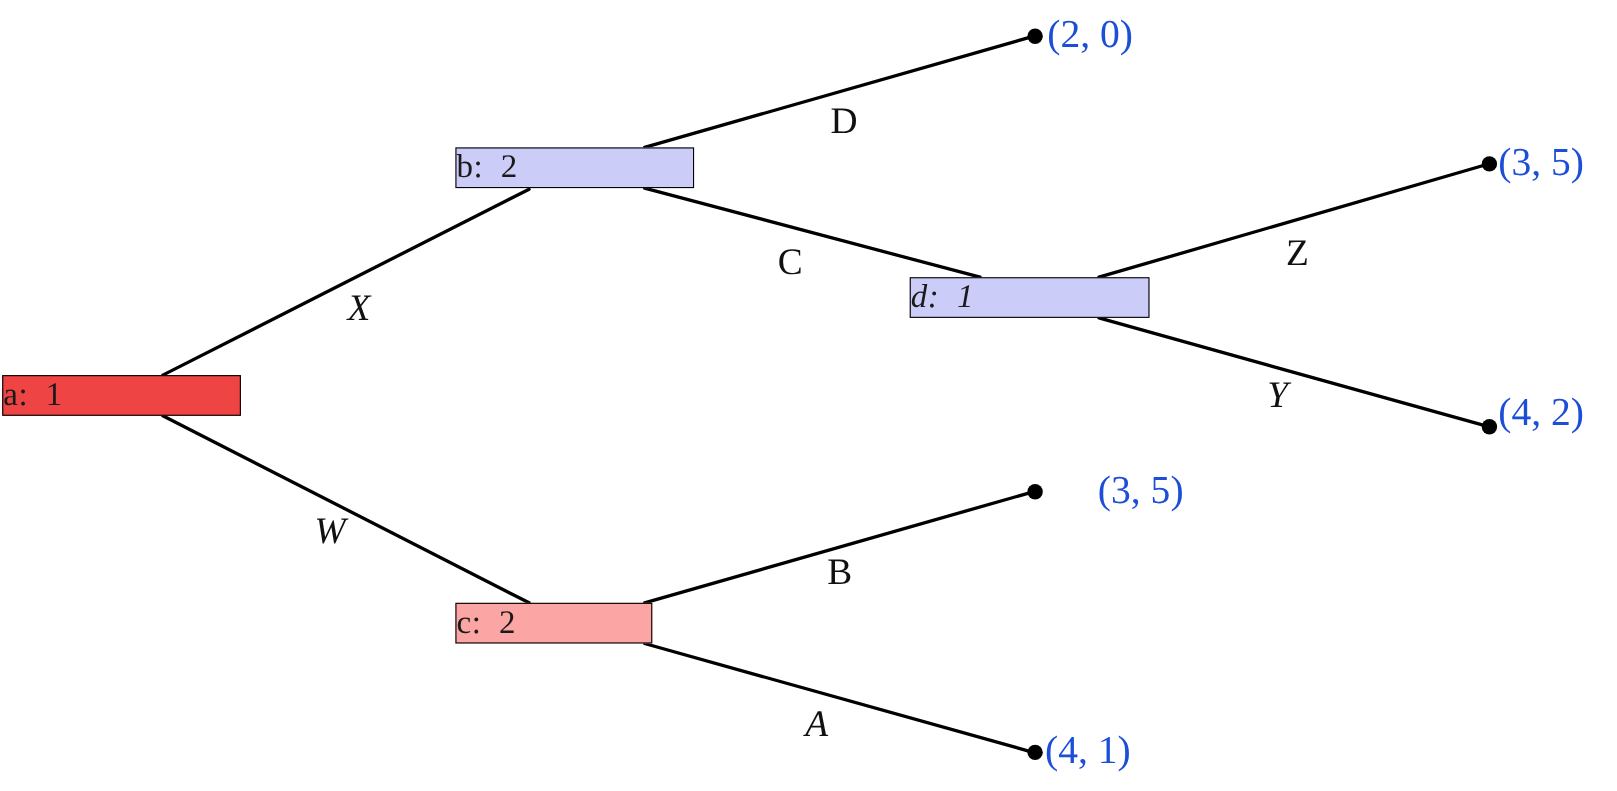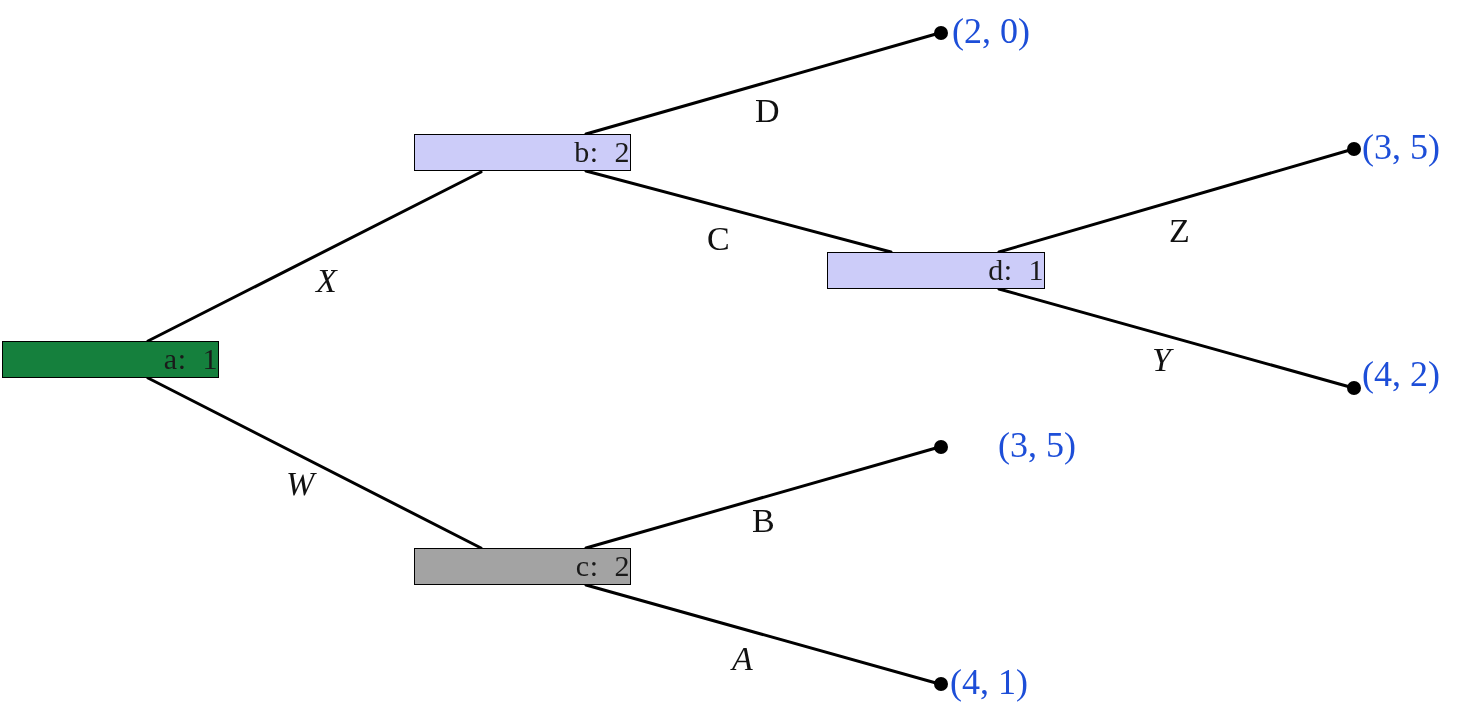--- a/index.html
+++ b/index.html
@@ -21,21 +21,21 @@
     top: 0;
     width: 1470px;
     height: 719px;
   }
   .decision-node-box {
     position: absolute;
     box-sizing: border-box;
     border: 1.6px solid #000000;
     display: flex;
     align-items: center;
-    justify-content: flex-end;
+    justify-content: flex-start;
     font-family: "Liberation Serif", "DejaVu Serif", serif;
     font-size: 30px;
     color: #1a1a1a;
     letter-spacing: 0.5px;
     line-height: 1;
   }
   .decision-node-label {
     display: inline-block;
     transform: translateY(-1px);
     white-space: pre;
@@ -79,30 +79,30 @@
     <g id="terminal-dots">
         <circle cx="941" cy="33" r="7" fill="#000000"></circle>
         <circle cx="1354" cy="149" r="7" fill="#000000"></circle>
         <circle cx="1354" cy="388" r="7" fill="#000000"></circle>
         <circle cx="941" cy="447" r="7" fill="#000000"></circle>
         <circle cx="941" cy="684" r="7" fill="#000000"></circle>
       </g>
   </svg>
 
   <div id="decision-nodes-layer">
-      <div class="decision-node-box" style="left: 2px; top: 341px; width: 217px; height: 37px; background: #15803d; border-color: rgb(0, 0, 0);">
+      <div class="decision-node-box" style="left: 2px; top: 341px; width: 217px; height: 37px; background: #ef4444; border-color: rgb(0, 0, 0);">
         <span class="decision-node-label">a:  1</span>
       </div>
       <div class="decision-node-box" style="left: 414px; top: 134px; width: 217px; height: 37px; background: rgb(204, 204, 249); border-color: rgb(0, 0, 0);">
         <span class="decision-node-label">b:  2</span>
       </div>
-      <div class="decision-node-box" style="left: 414px; top: 548px; width: 217px; height: 37px; background: #a3a3a3; border-color: rgb(0, 0, 0);">
+      <div class="decision-node-box" style="left: 414px; top: 548px; width: 179px; height: 37px; background: #fca5a5; border-color: rgb(0, 0, 0);">
         <span class="decision-node-label">c:  2</span>
       </div>
-      <div class="decision-node-box" style="left: 827px; top: 252px; width: 218px; height: 37px; background: rgb(204, 204, 249); border-color: rgb(0, 0, 0);">
+      <div class="decision-node-box" style="left: 827px; top: 252px; width: 218px; height: 37px; background: rgb(204, 204, 249); border-color: rgb(0, 0, 0); font-style: italic;">
         <span class="decision-node-label">d:  1</span>
       </div>
     </div>
   <div id="edge-labels-layer">
       <div class="edge-action-label italic" style="left: 316px; top: 264px;">X</div>
       <div class="edge-action-label italic" style="left: 286px; top: 467px;">W</div>
       <div class="edge-action-label" style="left: 755px; top: 94px;">D</div>
       <div class="edge-action-label" style="left: 707px; top: 222px;">C</div>
       <div class="edge-action-label" style="left: 1169px; top: 214px;">Z</div>
       <div class="edge-action-label italic" style="left: 1152px; top: 343px;">Y</div>

